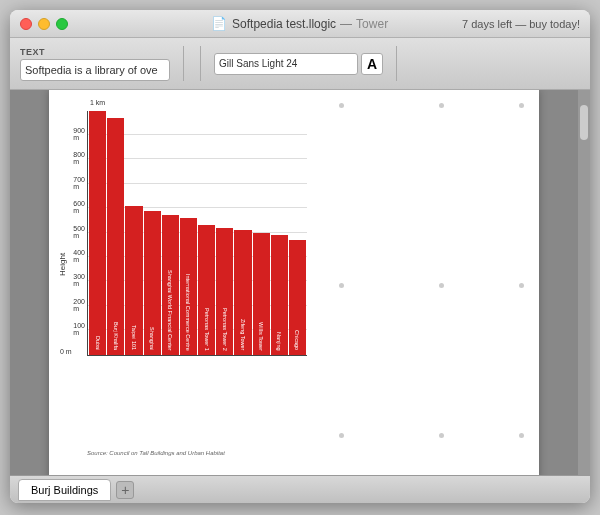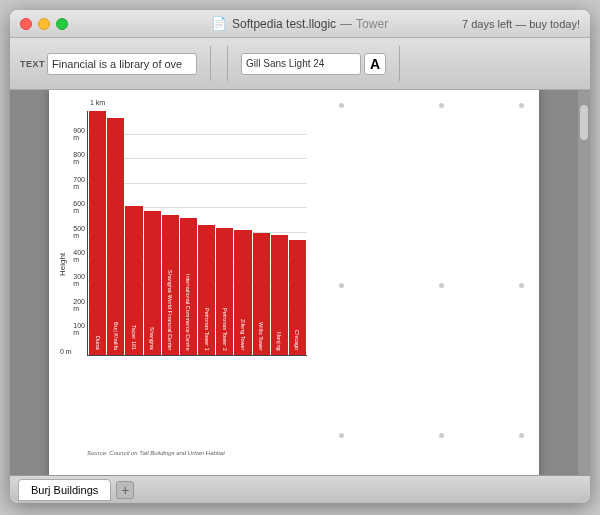--- a/index.html
+++ b/index.html
@@ -76,22 +76,22 @@
       border-bottom: 1px solid #aaa;
       padding: 5px 10px;
       display: flex;
       align-items: center;
       gap: 10px;
       flex-shrink: 0;
       height: 52px;
     }
     .toolbar-group {
       display: flex;
+      flex-direction: column;
       gap: 2px;
-      align-items: center;
     }
     .toolbar-label {
       font-size: 9px;
       color: #555;
       font-weight: bold;
       letter-spacing: 0.5px;
       text-transform: uppercase;
     }
     .toolbar-field {
       height: 22px;
@@ -103,21 +103,21 @@
       display: flex;
       align-items: center;
     }
     .text-field { width: 150px; overflow: hidden; white-space: nowrap; }
     .color-field {
       width: 40px;
       background: #1a1a1a;
       border: 1px solid #666;
     }
     .font-field {
-      width: 120px;
+      width: 144px;
       font-size: 10px;
       color: #333;
     }
     .font-icon {
       width: 22px;
       height: 22px;
       border: 1px solid #aaa;
       border-radius: 3px;
       background: white;
       display: flex;
@@ -258,21 +258,21 @@
       <span style="color:#777;">—</span>
       <span class="title-edited">Tower</span>
     </div>
     <div class="trial-text">7 days left — buy today!</div>
   </div>
 
   <div class="toolbar">
     <div class="toolbar-group">
       <span class="toolbar-label">TEXT</span>
       <div class="toolbar-field text-field">
-        <span style="font-size:11px;color:#333;">Financial is a library of ove</span>
+        <span style="font-size:11px;color:#333;">Softpedia is a library of ove</span>
       </div>
     </div>
     <div class="toolbar-sep"></div>
     <div class="toolbar-sep"></div>
     <div class="toolbar-group">
       <div style="display:flex;align-items:center;gap:3px;">
         <div class="toolbar-field font-field">
           <span style="font-size:10px;color:#333;">Gill Sans Light 24</span>
         </div>
         <div class="font-icon">A</div>

